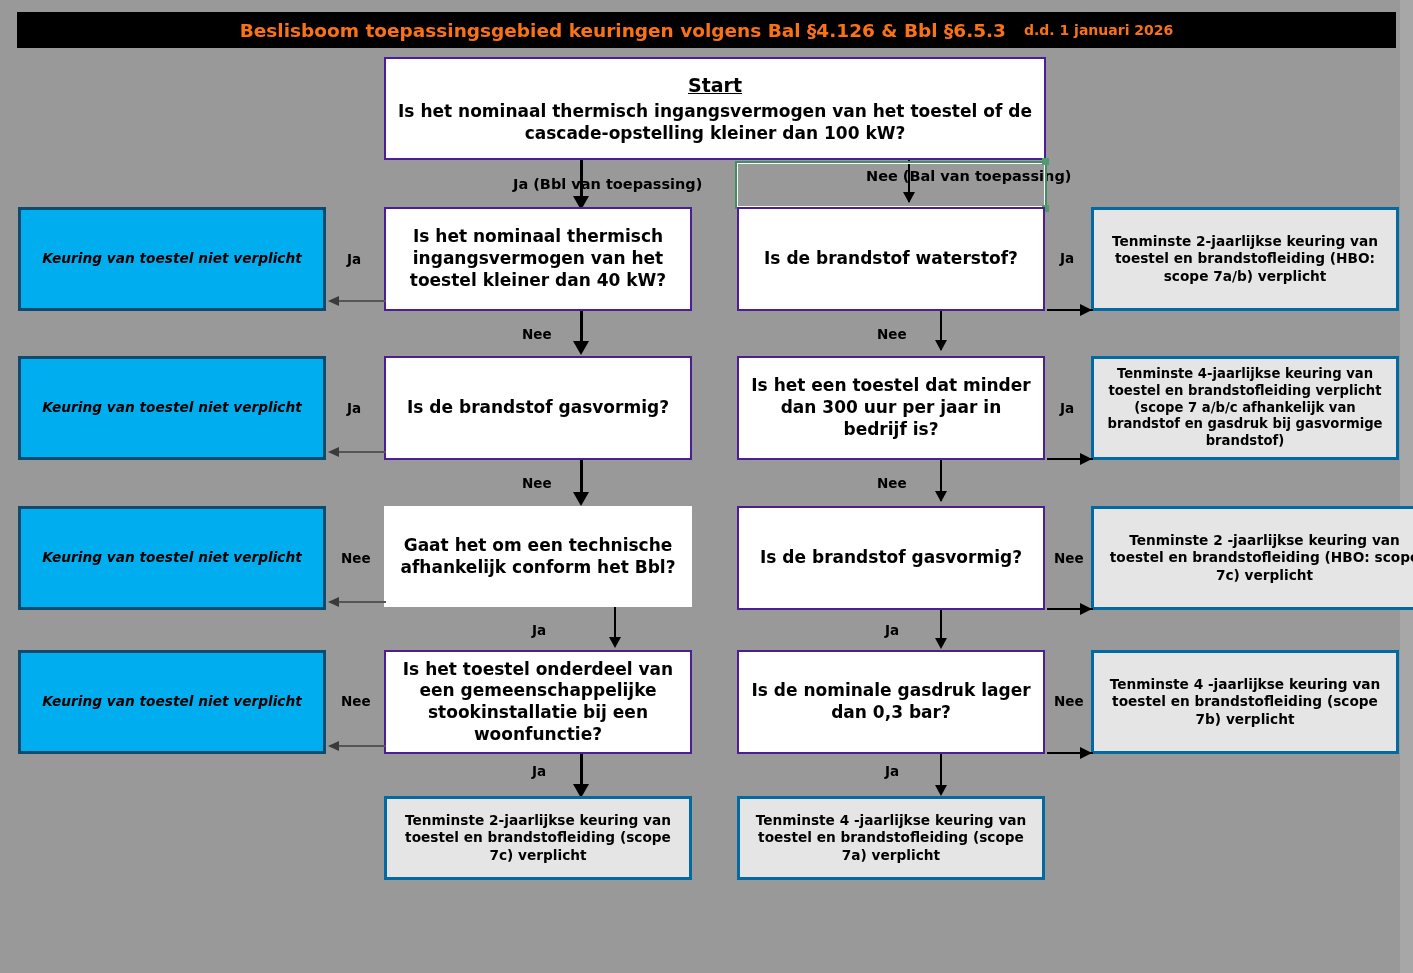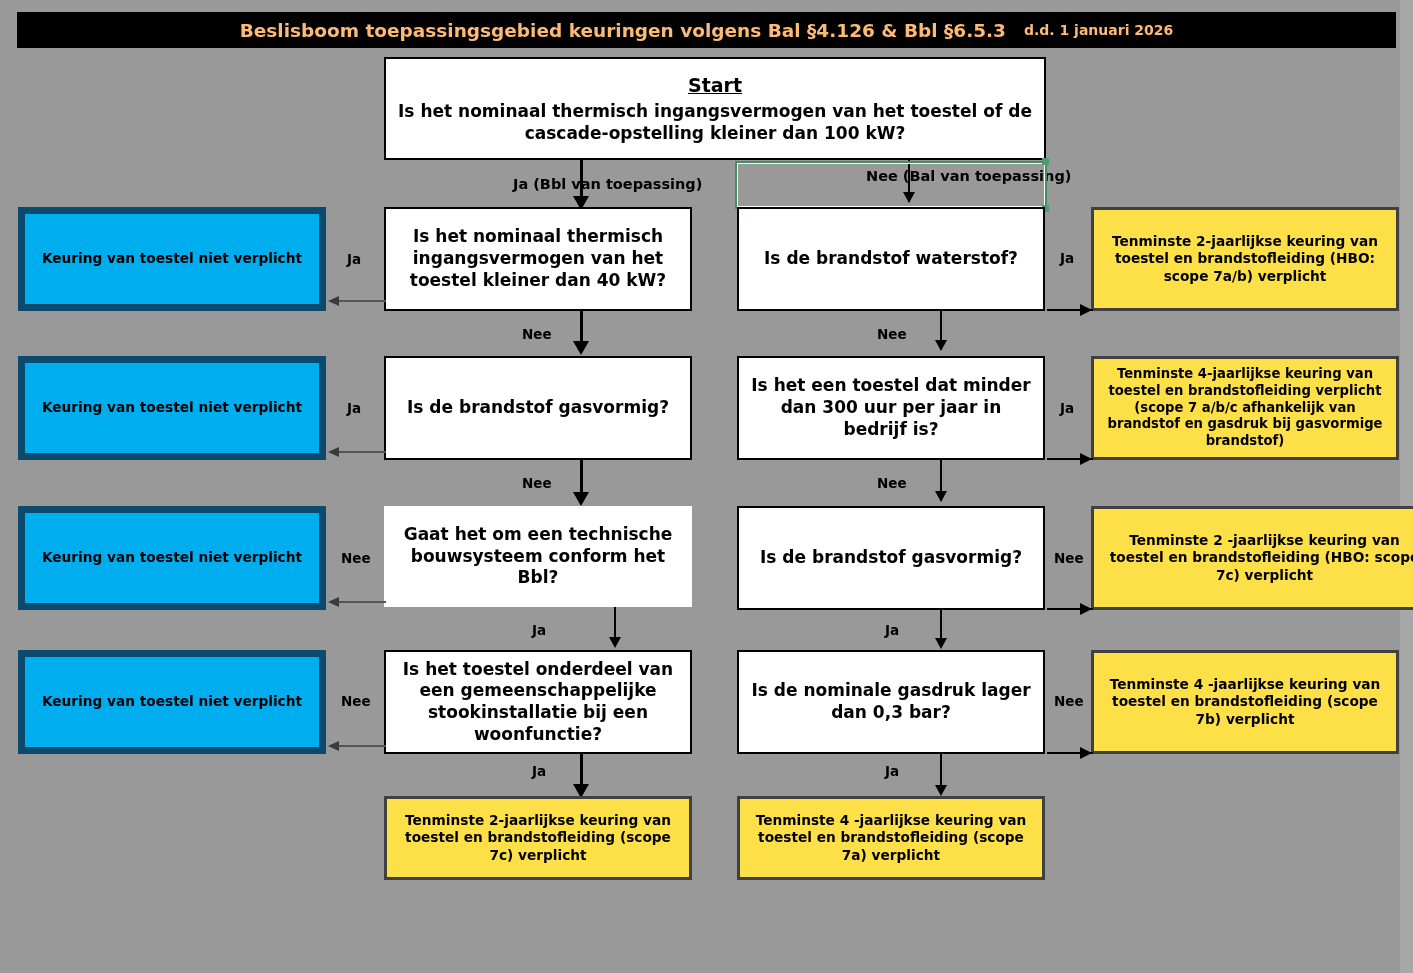--- a/index.html
+++ b/index.html
@@ -10,42 +10,42 @@
     overflow:hidden;
   }
   #root{position:relative;width:1413px;height:973px;background:#999999;}
 
   
   .edge-strip{position:absolute;top:0;right:0;width:13px;height:973px;background:#a7a7a7;}
 
   
   .titlebar{
     position:absolute;left:17px;top:12px;width:1379px;height:36px;
-    background:#000000;color:#fdba74;
+    background:#000000;color:#f97316;
     display:flex;align-items:center;justify-content:center;
     white-space:nowrap;
   }
   .titlebar .t-main{font-size:18.5px;font-weight:bold;letter-spacing:0px;}
   .titlebar .t-sub{font-size:14px;font-weight:bold;margin-left:18px;}
 
   
   .node{
     position:absolute;
     box-sizing:border-box;
     display:flex;align-items:center;justify-content:center;
     text-align:center;
     color:#000;
     font-weight:bold;
     line-height:1.28;
     padding:4px 8px;
   }
-  .node.white{background:#ffffff;border:2px solid #000000;}
+  .node.white{background:#ffffff;border:2px solid #4c1d95;}
   .node.white.noborder{border:none;}
-  .node.blue{background:#00AEEF;border:7px solid #0c4a6e;}
-  .node.green{background:#fde047;border:3px solid #404040;}
+  .node.blue{background:#00AEEF;border:3px solid #0c4a6e;font-style:italic;}
+  .node.green{background:#e5e5e5;border:3px solid #0369a1;}
 
   .fs15{font-size:17px;}
   .fs14{font-size:13.7px;}
   .fs13{font-size:13.2px;}
 
   .start-title{
     display:block;font-size:19px;font-weight:bold;
     text-decoration:underline;margin-bottom:4px;
   }
   .start-inner{display:block;}
@@ -182,21 +182,21 @@
   <div class="elabel" style="left:522px;top:475px;">Nee</div>
 
   <div class="vline thin" style="left:940px;top:460px;height:41px;"></div>
   <div class="arrow-down sm" style="left:935px;top:491px;"></div>
   <div class="elabel" style="left:877px;top:475px;">Nee</div>
 
   <div class="node blue fs14" style="left:18px;top:506px;width:308px;height:104px;">
     <span>Keuring van toestel niet verplicht</span>
   </div>
   <div class="node white noborder fs15" style="left:384px;top:506px;width:308px;height:101px;">
-    <span>Gaat het om een technische bouwsysteem conform het Bbl?</span>
+    <span>Gaat het om een technische afhankelijk conform het Bbl?</span>
   </div>
   <div class="node white fs15" style="left:737px;top:506px;width:308px;height:104px;">
     <span>Is de brandstof gasvormig?</span>
   </div>
   <div class="node green fs14" style="left:1091px;top:506px;width:347px;height:104px;">
     <span>Tenminste 2 -jaarlijkse keuring van toestel en brandstofleiding (HBO: scope 7c) verplicht</span>
   </div>
   <div class="hline" style="left:338px;top:601px;width:48px;"></div>
   <div class="arrow-left" style="left:328px;top:597px;"></div>
   <div class="elabel" style="left:341px;top:550px;">Nee</div>

